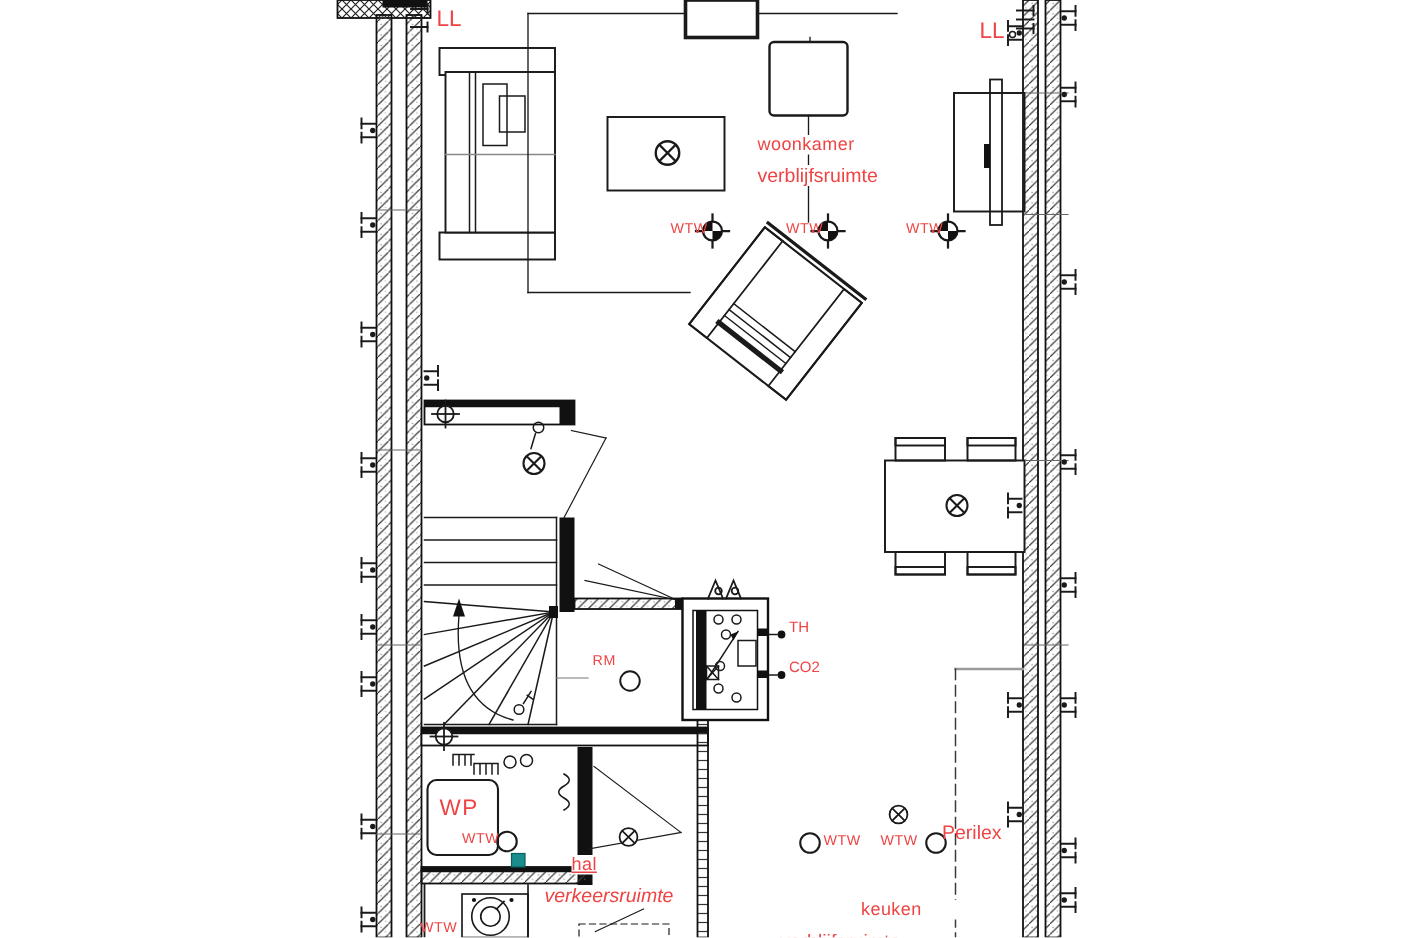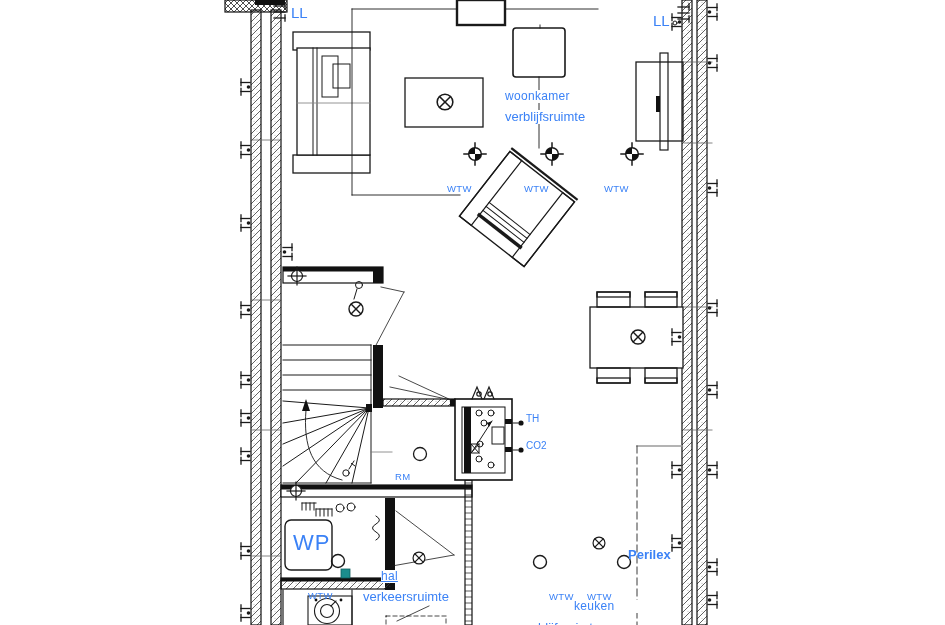--- a/index.html
+++ b/index.html
@@ -1,25 +1,25 @@
 <!DOCTYPE html>
 <html><head>
 <meta charset="utf-8">
 <style>
   html,body{margin:0;padding:0;background:#fff;}
   .canvas{position:relative;width:945px;height:625px;background:#fff;overflow:hidden;
           font-family:"Liberation Sans",sans-serif;color:#1a1a1a;}
   .canvas svg{position:absolute;left:0;top:0;}
-  .lbl{position:absolute;white-space:nowrap;color:#3b82f6;line-height:1.05;}
+  .lbl{position:absolute;white-space:nowrap;color:#ef4444;line-height:1.05;}
   .room-big{font-size:12px;letter-spacing:.3px;text-align:left;background:#fff;}
   .room-sub{font-size:13px;background:#fff;}
-  .tiny{font-size:9.5px;letter-spacing:.4px;margin-top:36px;}
+  .tiny{font-size:9.5px;letter-spacing:.4px;}
   .med{font-size:10px;}
   .small{font-size:13px;}
-  .wp{font-size:22px;letter-spacing:1px;}
+  .wp{font-size:15px;letter-spacing:1px;}
   .ll{font-size:15px;}
 </style>
 </head>
 <body>
 
 <div class="canvas">
 
 <svg width="945" height="625" viewBox="0 0 945 625" stroke="#1a1a1a" fill="none" stroke-width="1.2" stroke-linecap="square">
   <defs>
     <pattern id="wallhatch" width="7" height="7" patternUnits="userSpaceOnUse">
@@ -315,24 +315,24 @@
 <div class="lbl tiny" style="left:604px;top:148px;">WTW</div>
 
 <div class="lbl med" style="left:526px;top:414px;">TH</div>
 <div class="lbl med" style="left:526px;top:441px;">CO2</div>
 <div class="lbl tiny" style="left:395px;top:436px;">RM</div>
 
 <div class="lbl wp" style="left:293px;top:531px;">WP</div>
 <div class="lbl tiny" style="left:308px;top:555px;">WTW</div>
 
 <div class="lbl room-big" style="left:381px;top:570px;width:64px;text-decoration:underline;">hal</div>
-<div class="lbl room-sub" style="left:363px;top:590px;width:98px;">verkeersruimte</div>
+<div class="lbl room-sub" style="left:363px;top:590px;width:98px;font-style:italic;">verkeersruimte</div>
 
 <div class="lbl tiny" style="left:549px;top:556px;">WTW</div>
 <div class="lbl tiny" style="left:587px;top:556px;">WTW</div>
-<div class="lbl small" style="left:628px;top:548px;font-weight:bold;">Perilex</div>
+<div class="lbl small" style="left:628px;top:548px;">Perilex</div>
 
 <div class="lbl room-big" style="left:534px;top:600px;width:67px;margin-left:40px;">keuken</div>
 <div class="lbl room-sub" style="left:520px;top:621px;width:96px;">verblijfsruimte</div>
 
 <div class="lbl tiny" style="left:280px;top:614px;">WTW</div>
 
 </div>
 
 </body></html>

